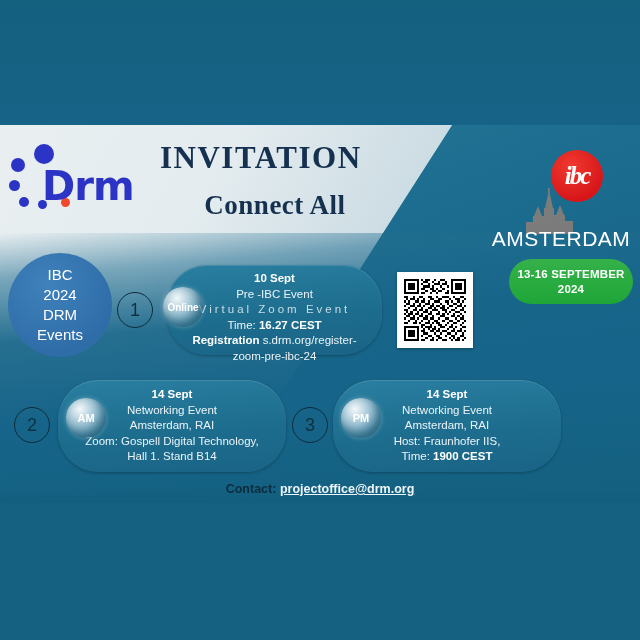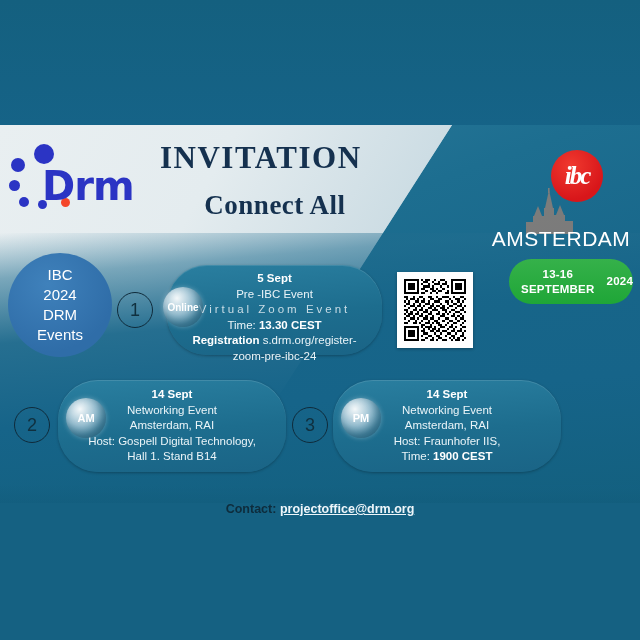--- a/index.html
+++ b/index.html
@@ -54,21 +54,21 @@
   
   .amsterdam{position:absolute;left:486px;top:210px;width:150px;height:34px;}
   .ams-text{position:absolute;left:0;top:3px;width:150px;text-align:center;
     font-size:21px;font-weight:400;letter-spacing:.5px;
     color:#ffffff;white-space:nowrap;margin-top:14px;}
   .ams-skyline{position:absolute;left:34px;top:-22px;width:56px;height:46px;opacity:.85;}
 
   
   .date-badge{position:absolute;left:509px;top:259px;width:124px;height:45px;border-radius:23px;
     background:linear-gradient(180deg,#35b14a,#1fa637);
-    display:flex;flex-direction:row;align-items:center;justify-content:center;
+    display:flex;flex-direction:column;align-items:center;justify-content:center;
     color:#fff;font-size:11.5px;font-weight:700;line-height:15px;text-align:center;letter-spacing:.2px;}
 
   
   .ibc-circle{position:absolute;left:8px;top:253px;width:104px;height:104px;border-radius:50%;
     background:radial-gradient(circle at 38% 30%,#3f81bb,#2f6da8 70%);
     display:flex;flex-direction:column;align-items:center;justify-content:center;
     color:#fff;font-size:15px;line-height:20px;text-align:center;}
 
   
   .num{position:absolute;width:34px;height:34px;border-radius:50%;
@@ -90,21 +90,21 @@
     display:flex;align-items:center;justify-content:center;
     color:#ffffff;font-size:11px;font-weight:700;text-align:center;}
 
   
   .qr-wrap{position:absolute;left:397px;top:272px;width:76px;height:76px;background:#fff;
     padding:7px;box-sizing:border-box;box-shadow:0 1px 3px rgba(0,0,0,.3);}
   .qr{width:100%;height:100%;display:block;}
 
   
   .contact{position:absolute;left:0;top:482px;width:640px;text-align:center;
-    font-size:12.5px;font-weight:700;color:#0e2c3c;margin-top:20px;}
+    font-size:12.5px;font-weight:700;color:#0e2c3c;}
   .contact .mail{color:#eef6fa;text-decoration:underline;}
 </style>
 </head>
 <body>
 
 <div id="stage">
 
   <div class="card">
     <div class="body-blue"></div>
     <div class="wedge-light"></div>
@@ -159,26 +159,26 @@
   </div>
 
   <div class="num" style="left:117px;top:292px;">1</div>
   <div class="num" style="left:14px;top:407px;">2</div>
   <div class="num" style="left:292px;top:407px;">3</div>
 
   <div class="pill" style="left:167px;top:265px;width:215px;height:90px;padding-top:6px;box-sizing:border-box;">
     <div class="sphere" style="left:-4px;top:22px;font-size:10px;">
       <span>Online</span>
     </div>
-    <div class="ln"><b>5 Sept</b></div>
+    <div class="ln"><b>10 Sept</b></div>
     <div class="ln">Pre -IBC Event</div>
     <div class="ln spaced">Virtual Zoom Event</div>
     <div class="ln">
       <span>Time:</span>
-      <b>13.30 CEST</b>
+      <b>16.27 CEST</b>
     </div>
     <div class="ln">
       <b>Registration</b>
       <span>s.drm.org/register-</span>
     </div>
     <div class="ln">zoom-pre-ibc-24</div>
   </div>
 
   <div class="qr-wrap">
     <svg class="qr" viewBox="0 0 29 29" shape-rendering="crispEdges">
@@ -403,21 +403,21 @@
     </svg>
   </div>
 
   <div class="pill" style="left:58px;top:380px;width:228px;height:92px;padding-top:7px;box-sizing:border-box;">
     <div class="sphere" style="left:8px;top:18px;">
       <span>AM</span>
     </div>
     <div class="ln"><b>14 Sept</b></div>
     <div class="ln">Networking Event</div>
     <div class="ln">Amsterdam, RAI</div>
-    <div class="ln">Host: Gospell Digital Technology,</div>
+    <div class="ln">Zoom: Gospell Digital Technology,</div>
     <div class="ln">Hall 1. Stand B14</div>
   </div>
 
   <div class="pill" style="left:333px;top:380px;width:228px;height:92px;padding-top:7px;box-sizing:border-box;">
     <div class="sphere" style="left:8px;top:18px;">
       <span>PM</span>
     </div>
     <div class="ln"><b>14 Sept</b></div>
     <div class="ln">Networking Event</div>
     <div class="ln">Amsterdam, RAI</div>

